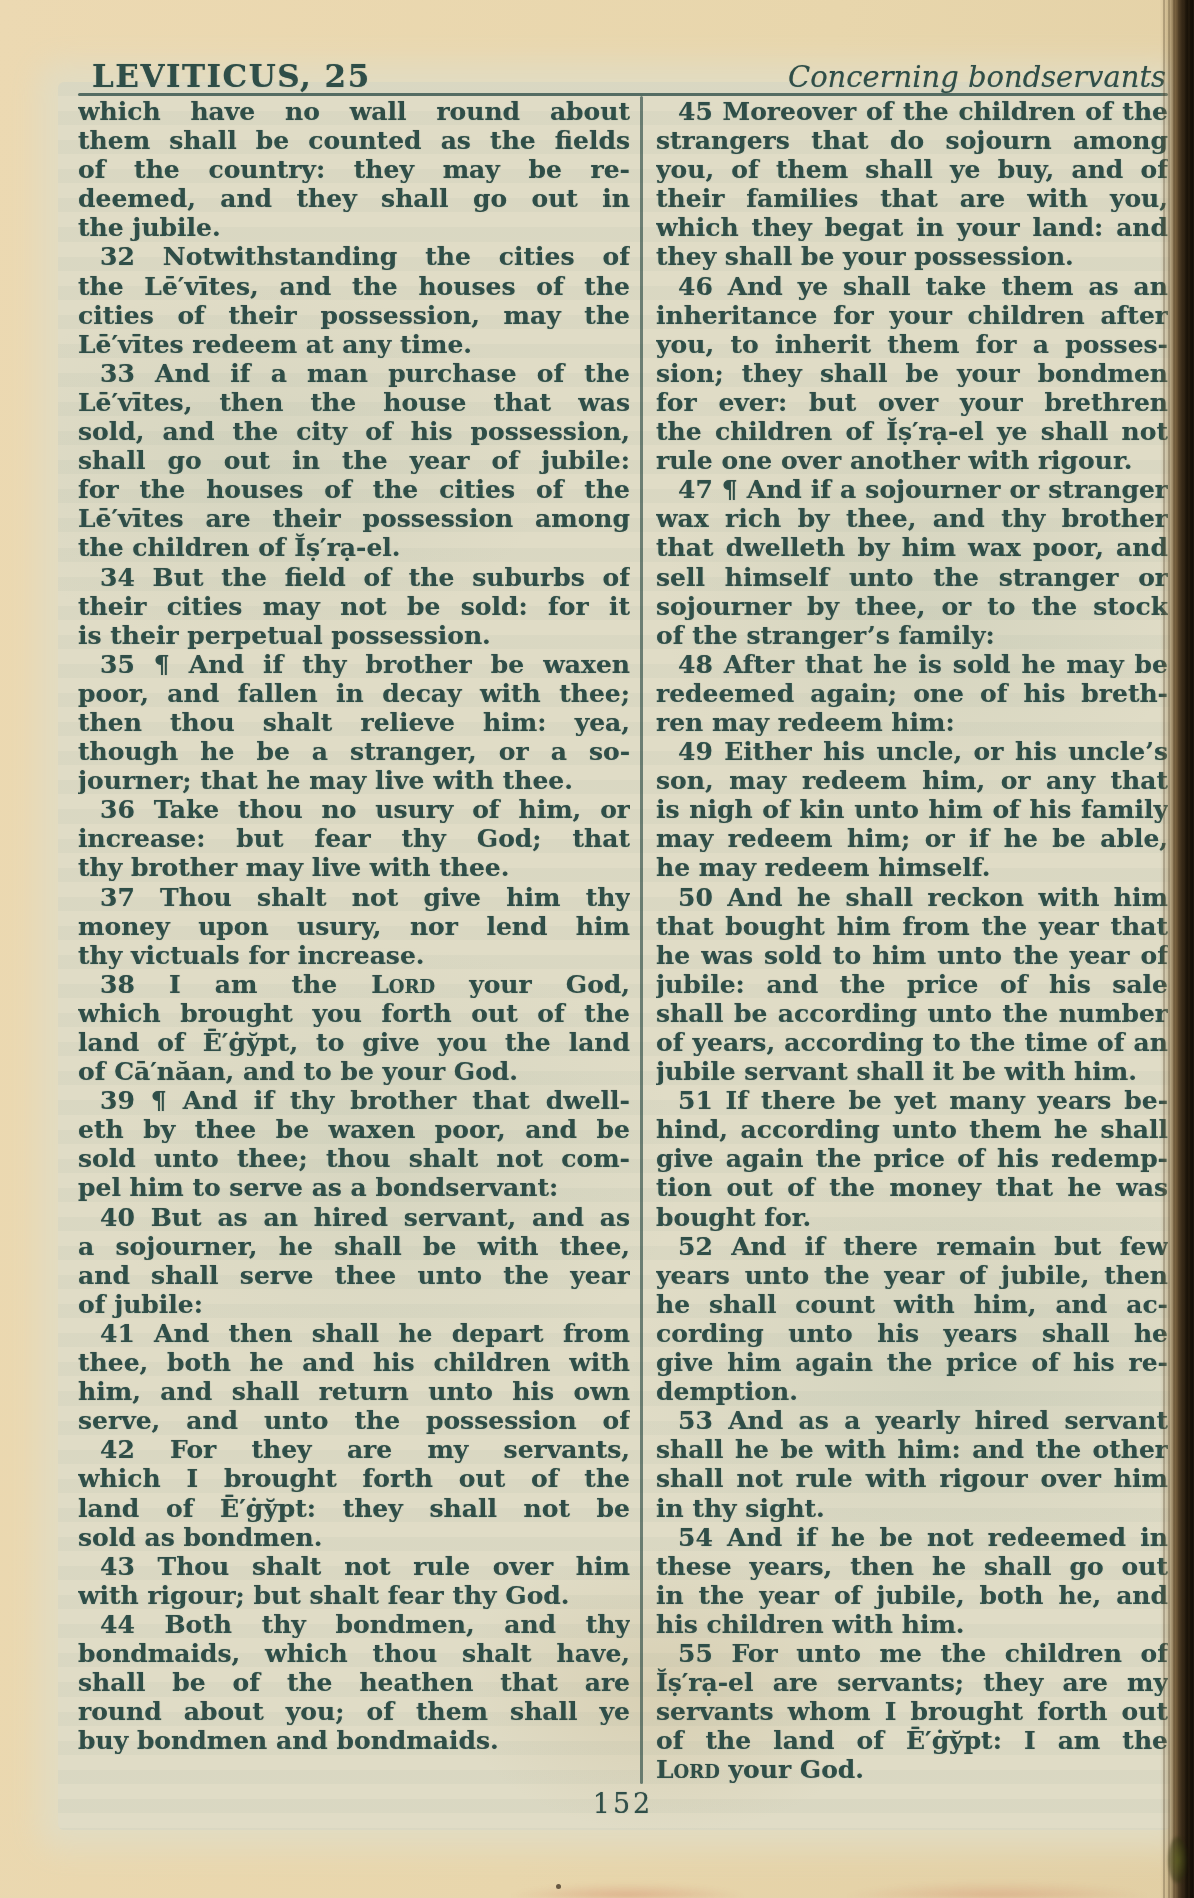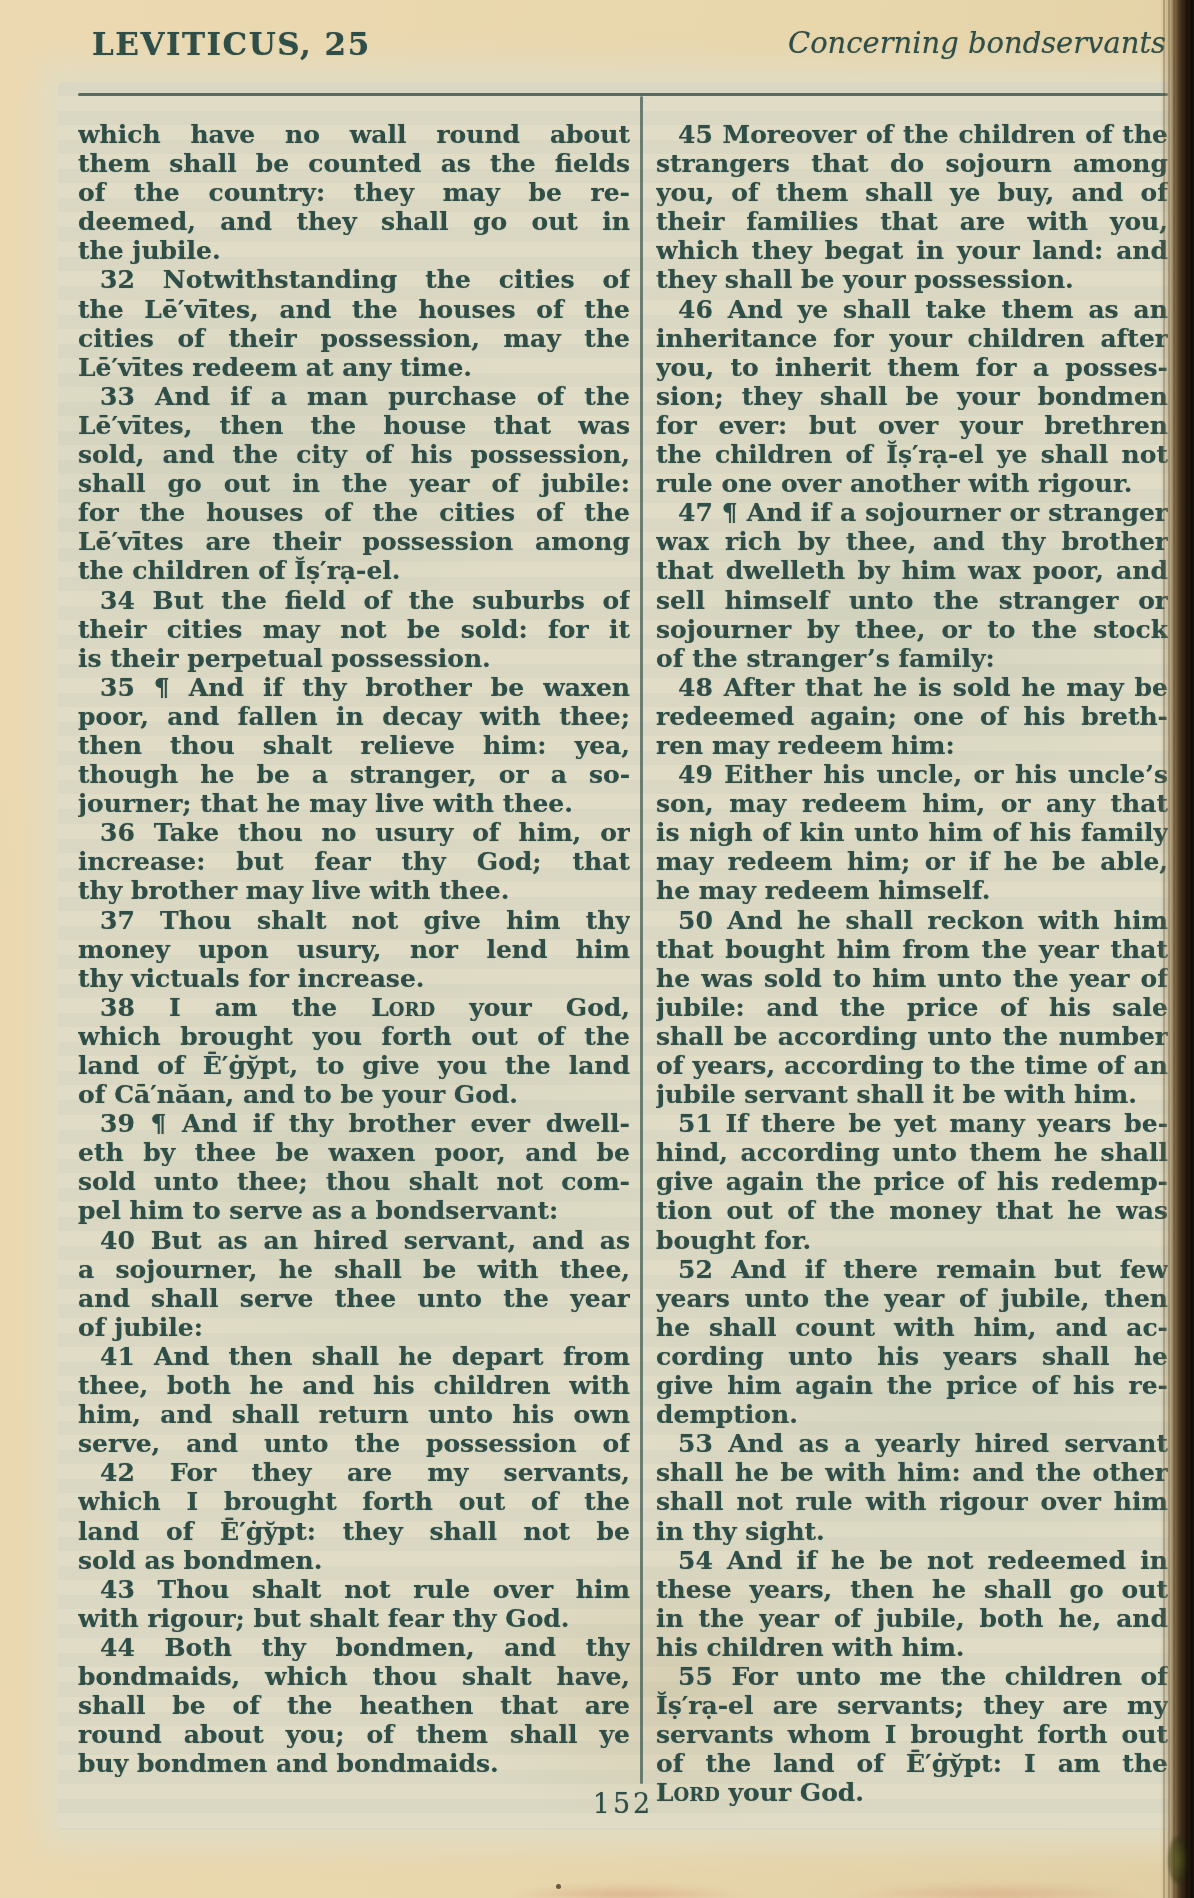--- a/index.html
+++ b/index.html
@@ -21,22 +21,22 @@
       #e0dcc6;
     box-shadow:0 0 30px 20px #e2dcc2;
     border-radius:6px;
   }
   .text-tint::before{
     content:"";position:absolute;inset:0;
     background:repeating-linear-gradient(to bottom, rgba(100,132,120,.05) 0 14px, rgba(0,0,0,0) 14px 29.1px);
     border-radius:6px;
   }
   .header{
-    position:absolute;left:78px;top:26px;width:1090px;height:48px;
-    display:flex;justify-content:space-between;align-items:flex-start;
+    position:absolute;left:78px;top:46px;width:1090px;height:48px;
+    display:flex;justify-content:space-between;align-items:flex-end;
   }
   .book-title{
     font-size:31px;font-weight:700;letter-spacing:1.5px;color:var(--ink);
     padding-left:14px;text-shadow:0 0 1px rgba(47,78,72,.55);
   }
   .running-head{
     font-size:29px;font-style:italic;color:var(--ink);
     padding-right:2px;text-shadow:0 0 1px rgba(47,78,72,.45);margin-left:48px;
   }
   .rule{
@@ -44,21 +44,20 @@
     background:var(--ink);opacity:.78;border-radius:2px;
   }
   .divider{
     position:absolute;left:640px;top:96px;width:3px;height:1688px;
     background:var(--ink);opacity:.66;border-radius:2px;
   }
   .col{
     position:absolute;top:97px;color:var(--ink);
     font-size:25px;font-weight:700;
     text-shadow:0 0 1px rgba(47,78,72,.5);
-    margin-top:23px;
   }
   .col-left{left:78px;width:552px;}
   .col-right{left:656px;width:512px;}
   .line{height:29.1px;line-height:29.1px;overflow:hidden;text-align:left;}
   .line.just{text-align:justify;text-align-last:justify;}
   .line.indent{padding-left:22px;}
   .it{}
   .sc{font-variant:small-caps;}
   .page-num{
     position:absolute;left:78px;top:1788px;width:1090px;
@@ -130,21 +129,21 @@
       <div class="line indent just"><span>36 Take thou no usury of him, or</span></div>
       <div class="line just"><span>increase: but fear thy God; that</span></div>
       <div class="line"><span>thy brother may live with thee.</span></div>
       <div class="line indent just"><span>37 Thou shalt not give him thy</span></div>
       <div class="line just"><span>money upon usury, nor lend him</span></div>
       <div class="line"><span>thy victuals for increase.</span></div>
       <div class="line indent just"><span>38 I </span><span class="it">am</span><span> the </span><span class="sc">Lord</span><span> your God,</span></div>
       <div class="line just"><span>which brought you forth out of the</span></div>
       <div class="line just"><span>land of Ē′ġy̆pt, to give you the land</span></div>
       <div class="line"><span>of Cā′năan, </span><span class="it">and</span><span> to be your God.</span></div>
-      <div class="line indent just"><span>39 ¶ And if thy brother </span><span class="it">ever dwell-</span></div>
+      <div class="line indent just"><span>39 ¶ And if thy brother </span><span class="it">that dwell-</span></div>
       <div class="line just"><span class="it">eth</span><span> by thee be waxen poor, and be</span></div>
       <div class="line just"><span>sold unto thee; thou shalt not com-</span></div>
       <div class="line"><span>pel him to serve as a bondservant:</span></div>
       <div class="line indent just"><span>40 </span><span class="it">But</span><span> as an hired servant, </span><span class="it">and</span><span> as</span></div>
       <div class="line just"><span>a sojourner, he shall be with thee,</span></div>
       <div class="line just"><span class="it">and</span><span> shall serve thee unto the year</span></div>
       <div class="line"><span>of jubile:</span></div>
       <div class="line indent just"><span>41 And </span><span class="it">then</span><span> shall he depart from</span></div>
       <div class="line just"><span>thee, </span><span class="it">both</span><span> he and his children with</span></div>
       <div class="line just"><span>him, and shall return unto his own</span></div>

